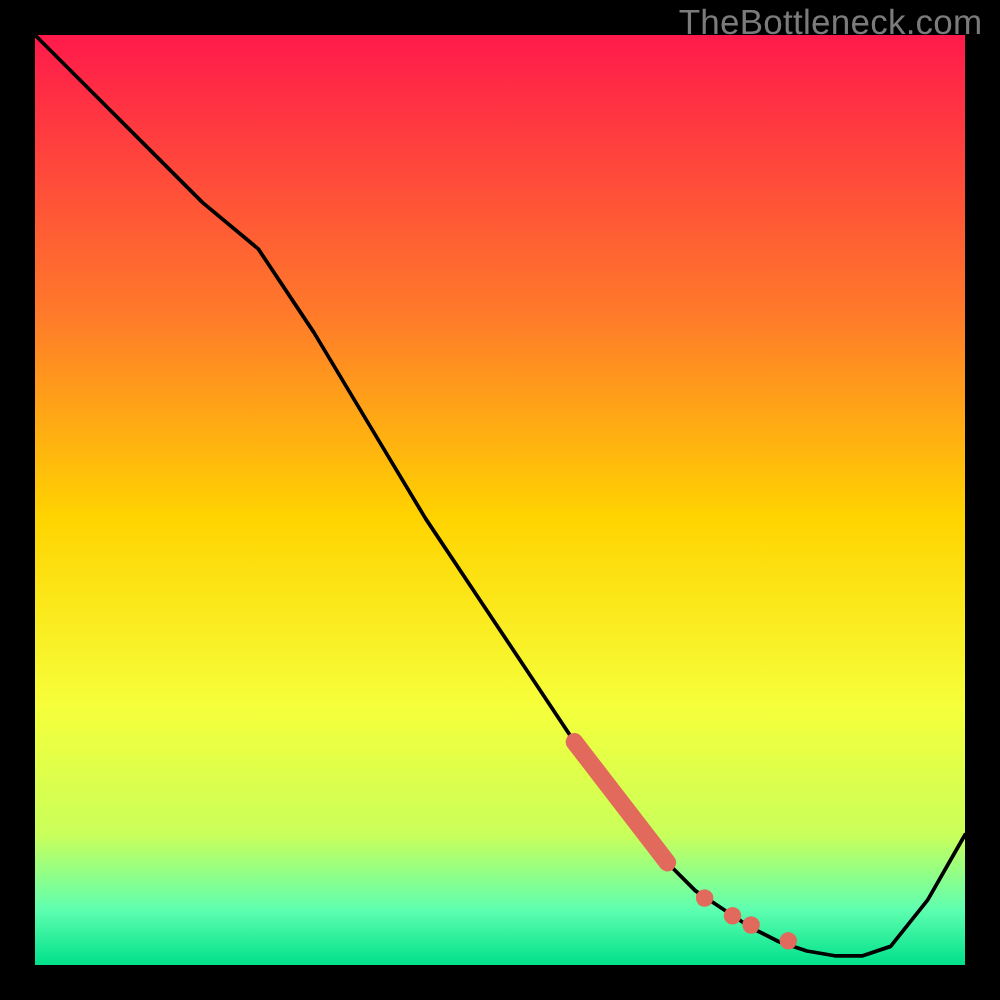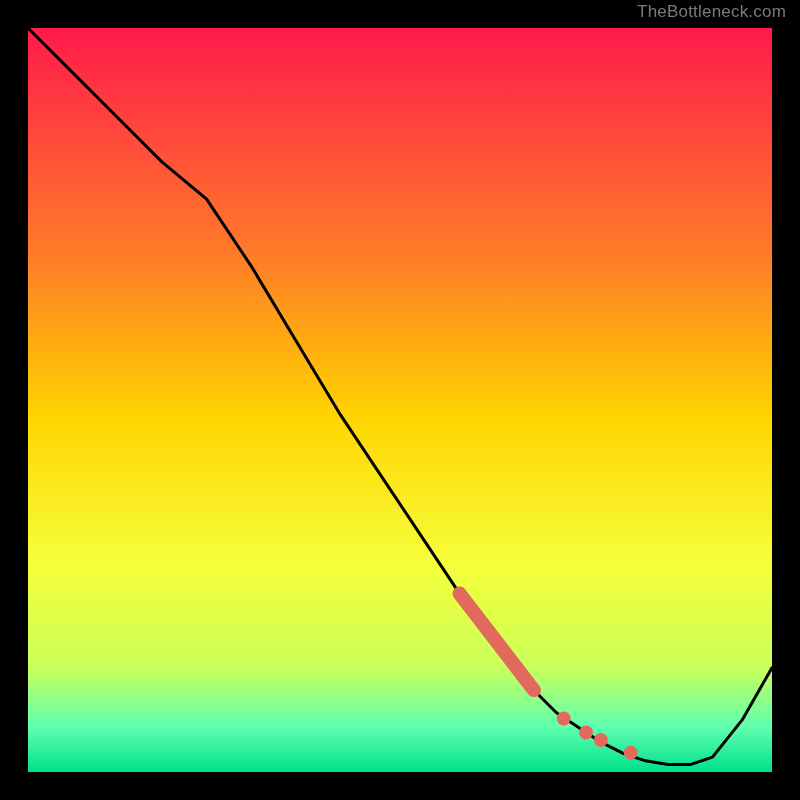--- a/index.html
+++ b/index.html
@@ -14,21 +14,21 @@
   .stage {
     position: relative;
     width: 800px;
     height: 800px;
   }
   .watermark {
     position: absolute;
     top: 2px;
     right: 14px;
     color: #7b7b7b;
-    font-size: 17px;
+    font-size: 28px;
     font-weight: 400;
     letter-spacing: 0.2px;
     z-index: 50;
     user-select: none;
   }
   svg.plot {
     position: absolute;
     left: 0;
     top: 0;
   }

